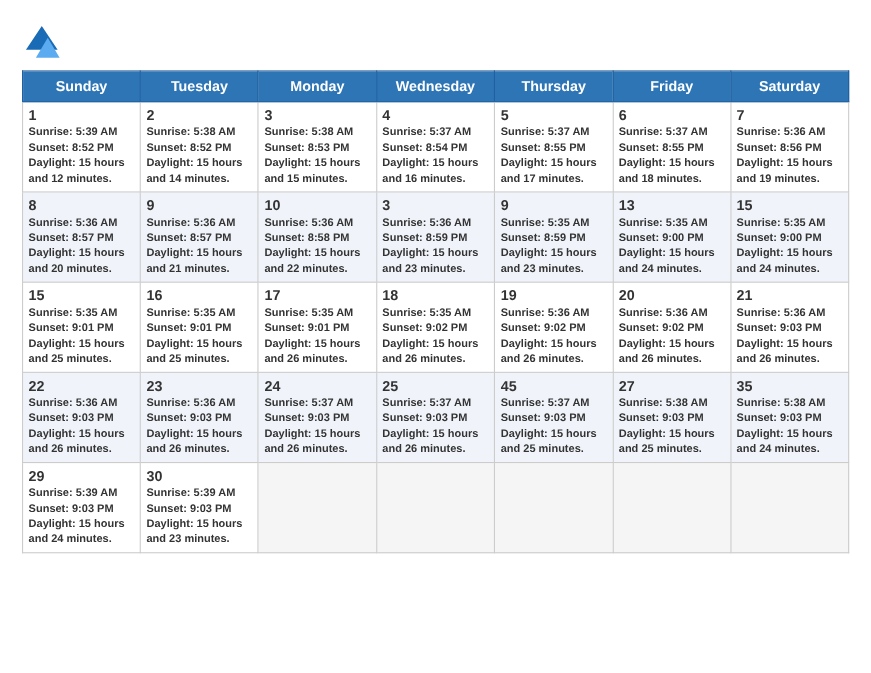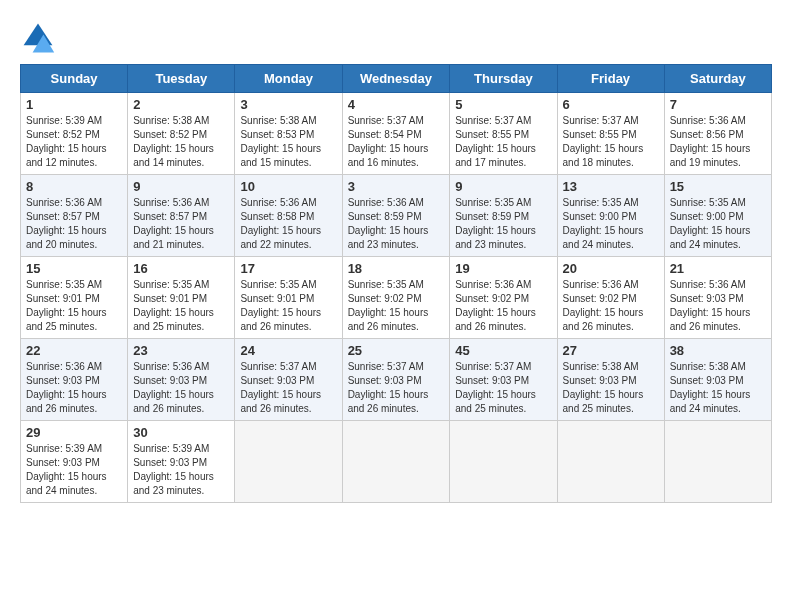--- a/index.html
+++ b/index.html
@@ -80,20 +80,21 @@
     .day-num {
       font-size: 13px;
       font-weight: bold;
       display: block;
       margin-bottom: 2px;
     }
     .day-info {
       font-size: 10px;
       line-height: 1.4;
       color: #333;
+      font-weight: bold;
     }
     .empty-cell {
       background: #f5f5f5 !important;
     }
   </style>
 </head>
 <body>
 
 <div class="header">
   <div class="logo">
@@ -342,21 +343,21 @@
         </td>
         <td>
           <span class="day-num">27</span>
           <div class="day-info">
             Sunrise: 5:38 AM<br>
             Sunset: 9:03 PM<br>
             Daylight: 15 hours and 25 minutes.
           </div>
         </td>
         <td>
-          <span class="day-num">38</span>
+          <span class="day-num">35</span>
           <div class="day-info">
             Sunrise: 5:38 AM<br>
             Sunset: 9:03 PM<br>
             Daylight: 15 hours and 24 minutes.
           </div>
         </td>
       </tr>
       <tr>
         <td>
           <span class="day-num">29</span>

